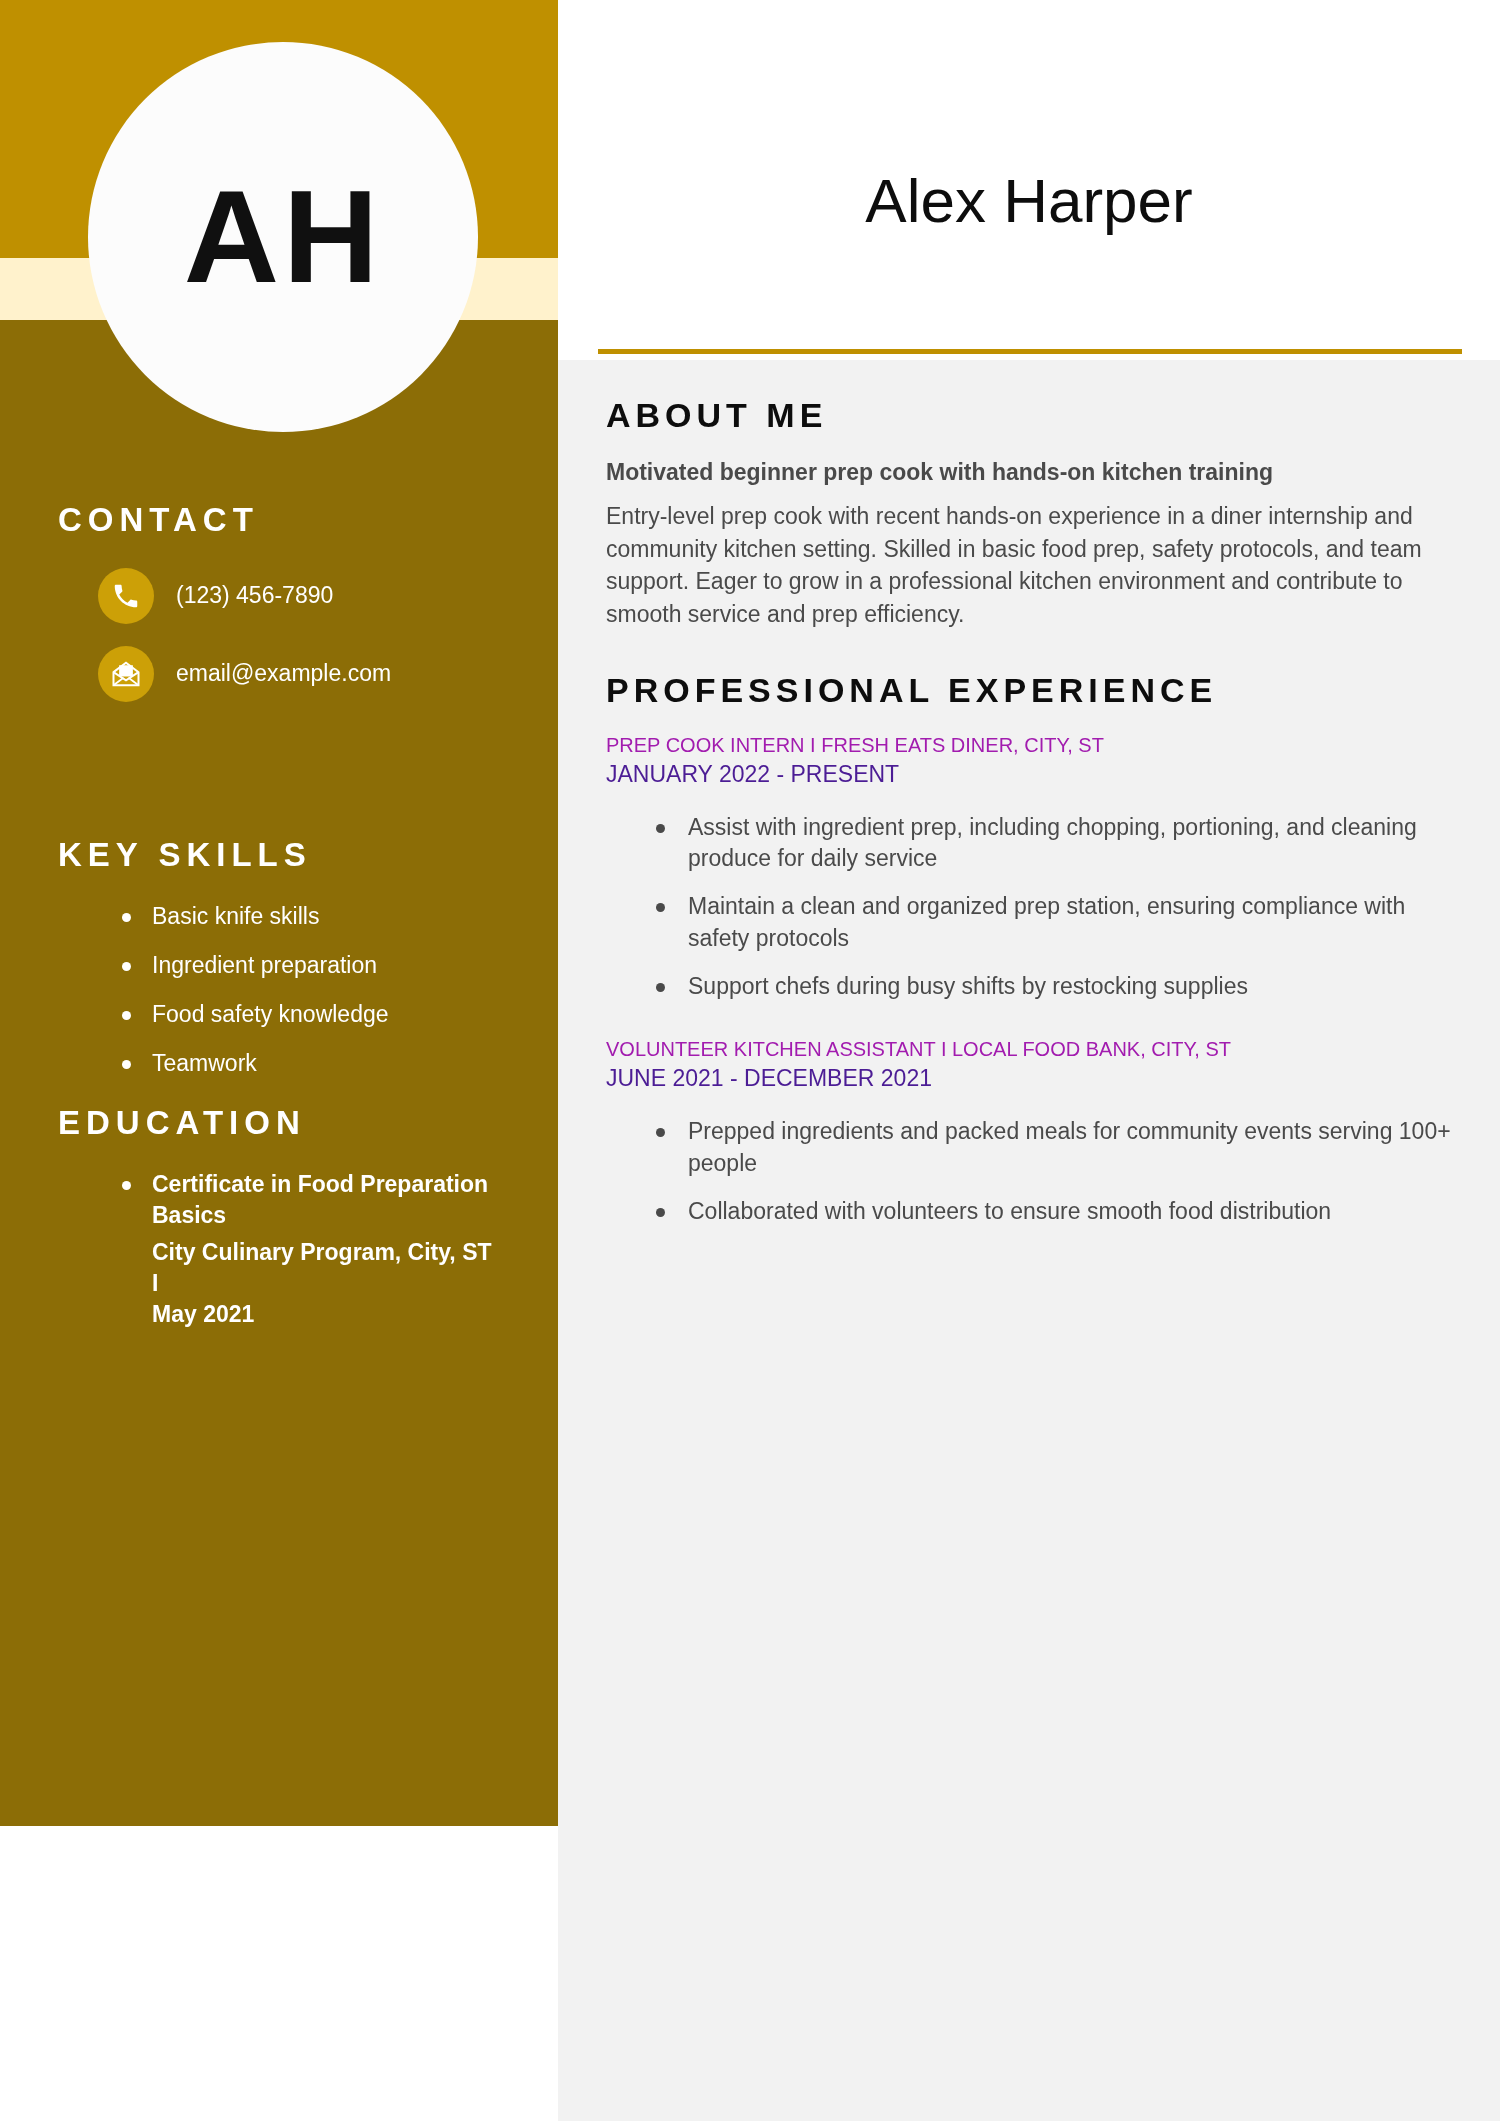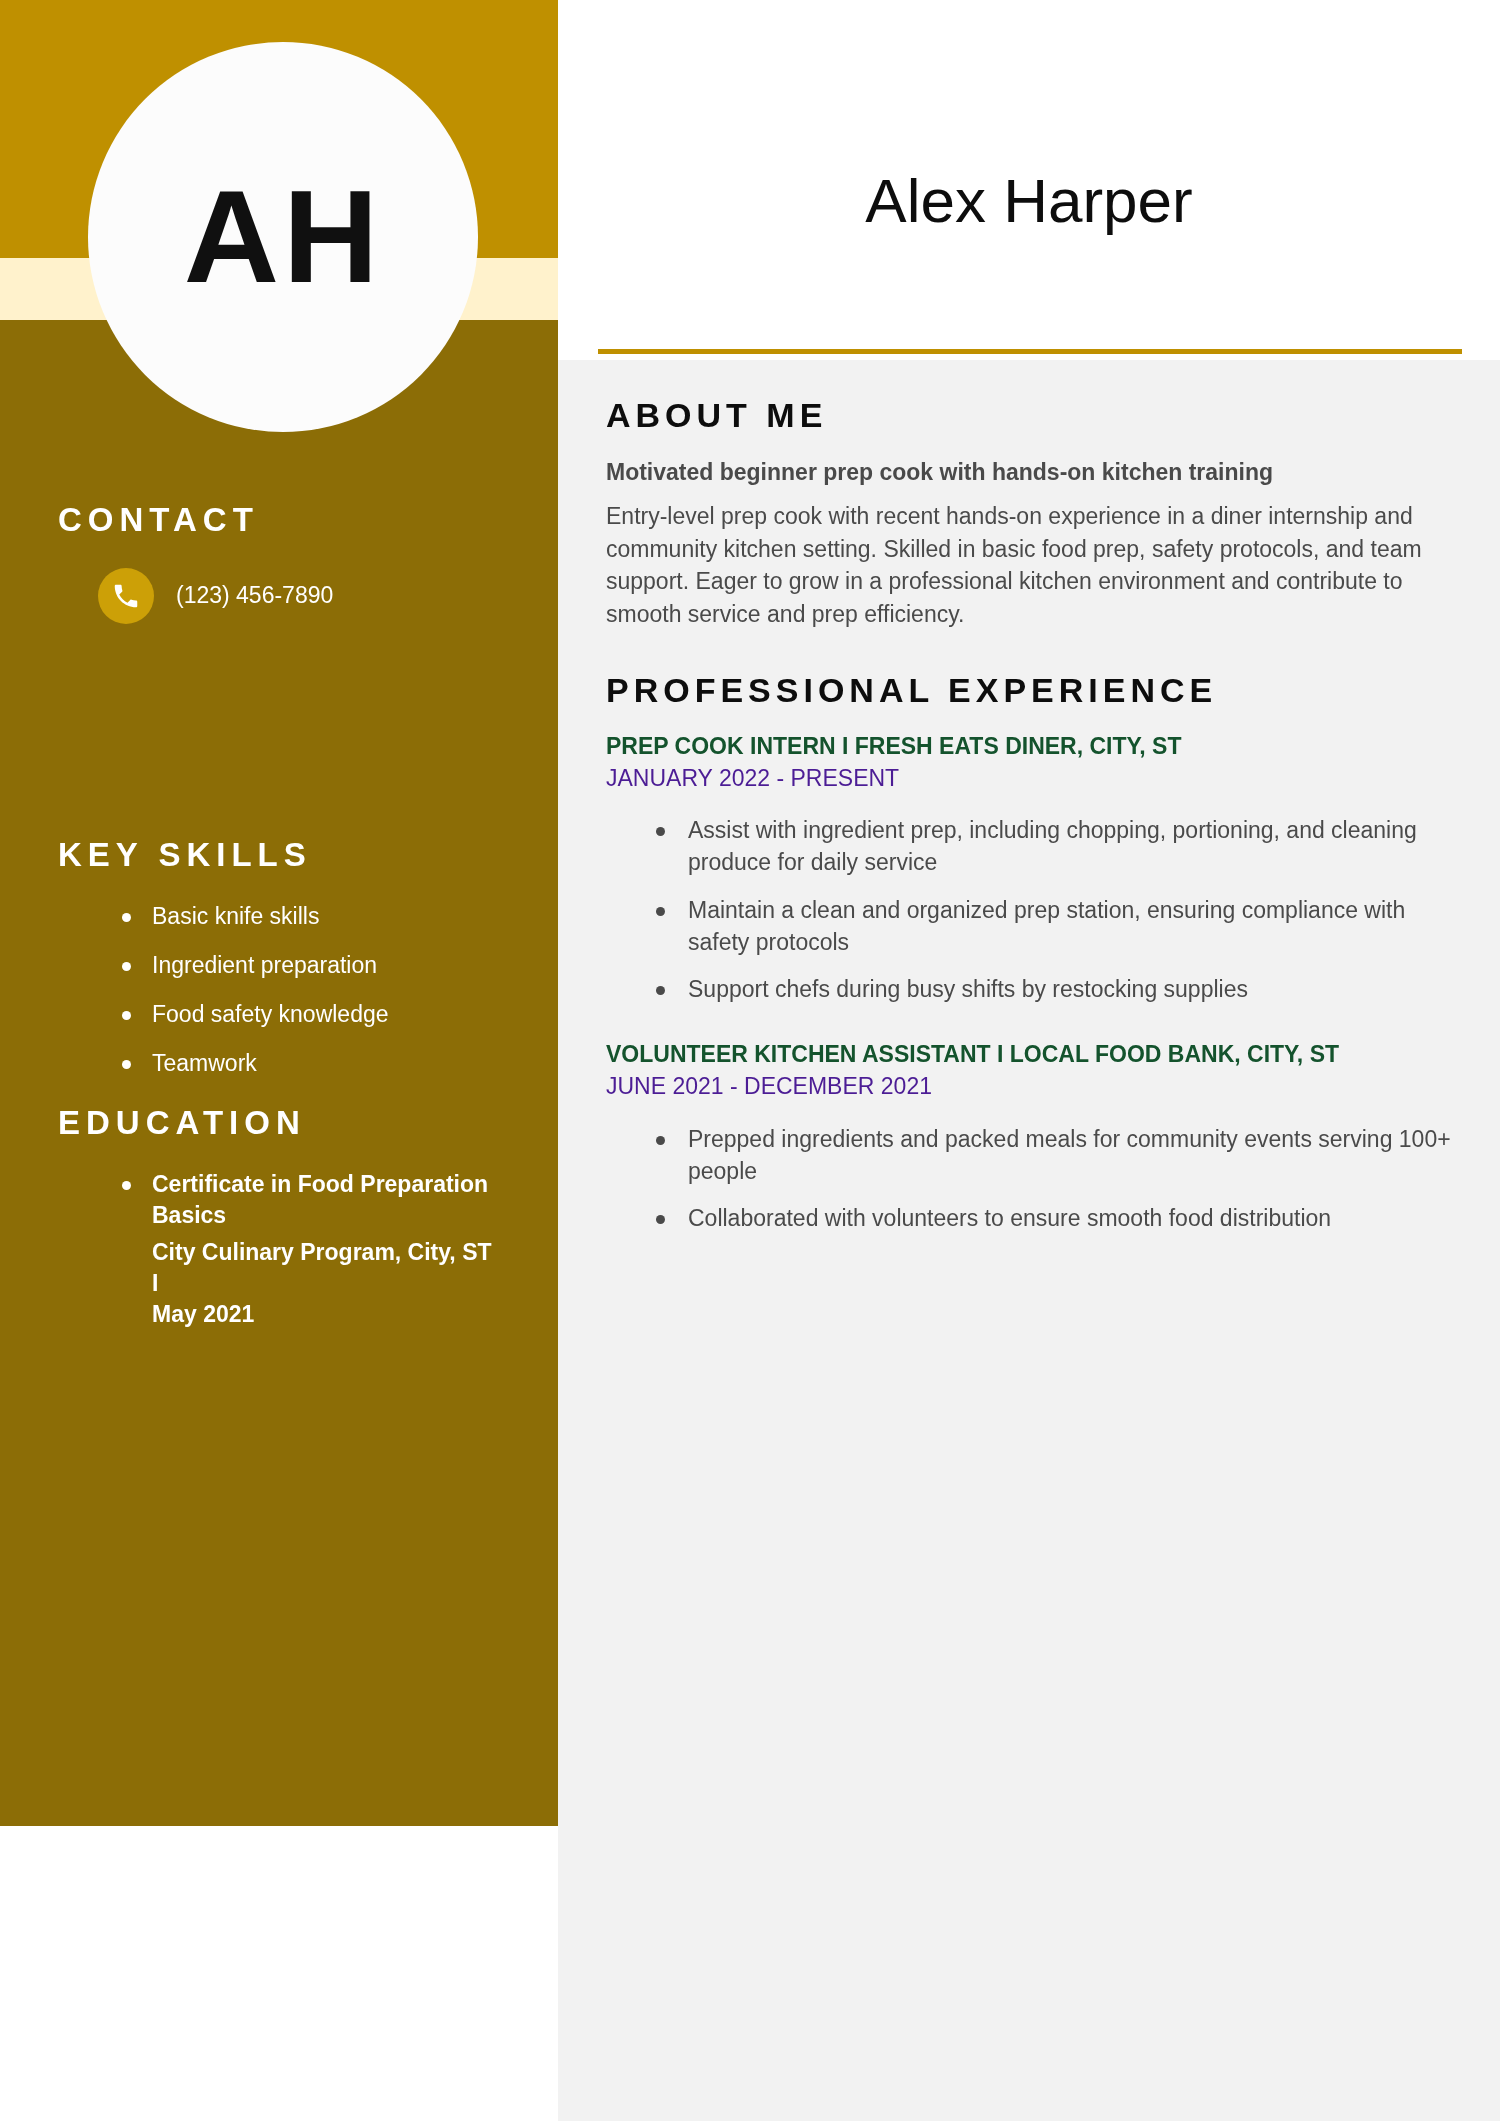--- a/index.html
+++ b/index.html
@@ -187,23 +187,23 @@
     margin-bottom: 12px;
   }
   .summary-body {
     font-size: 23px;
     color: #4a4a4a;
     line-height: 1.42;
   }
 
   .job { margin-bottom: 34px; }
   .job-title {
-    font-size: 23px;
-    font-weight: bold;
-    color: #14532d;
+    font-size: 20px;
+    font-weight: normal;
+    color: #a21caf;
     line-height: 1.3;
   }
   .job-dates {
     font-size: 23px;
     color: #4c1d95;
     line-height: 1.3;
     margin-top: 2px;
   }
   .job-bullets {
     margin-top: 22px;
@@ -247,20 +247,31 @@
 
         <div class="contact-row">
           <span class="contact-icon">
             <svg width="30" height="30" viewBox="0 0 24 24" fill="#ffffff">
               <path d="M6.6 10.8c1.4 2.8 3.8 5.1 6.6 6.6l2.2-2.2c.3-.3.7-.4 1-.2 1.1.4 2.4.6 3.6.6.6 0 1 .4 1 1V20c0 .6-.4 1-1 1C10.6 21 3 13.4 3 4c0-.6.4-1 1-1h3.5c.6 0 1 .4 1 1 0 1.3.2 2.5.6 3.6.1.3 0 .7-.2 1l-2.3 2.2z"></path>
             </svg>
           </span>
           <span class="contact-text">(123) 456-7890</span>
         </div>
 
+        <div class="contact-row">
+          <span class="contact-icon">
+            <svg width="30" height="30" viewBox="0 0 24 24">
+              <path d="M2 10.5 12 3l10 7.5V21H2V10.5z" fill="none" stroke="#ffffff" stroke-width="1.6"></path>
+              <rect x="6.5" y="5" width="11" height="9" fill="#ffffff"></rect>
+              <path d="M2 10.5 12 17l10-6.5" fill="none" stroke="#ffffff" stroke-width="1.6"></path>
+              <path d="M2 21l8-6M22 21l-8-6" fill="none" stroke="#ffffff" stroke-width="1.4"></path>
+            </svg>
+          </span>
+          <span class="contact-text">email@example.com</span>
+        </div>
 
 
       </div>
     </div>
 
     <div class="sidebar-content" style="top:835px;">
       <h2 class="side-heading">KEY SKILLS</h2>
       <ul class="side-list">
         <li>Basic knife skills</li>
         <li>Ingredient preparation</li>

